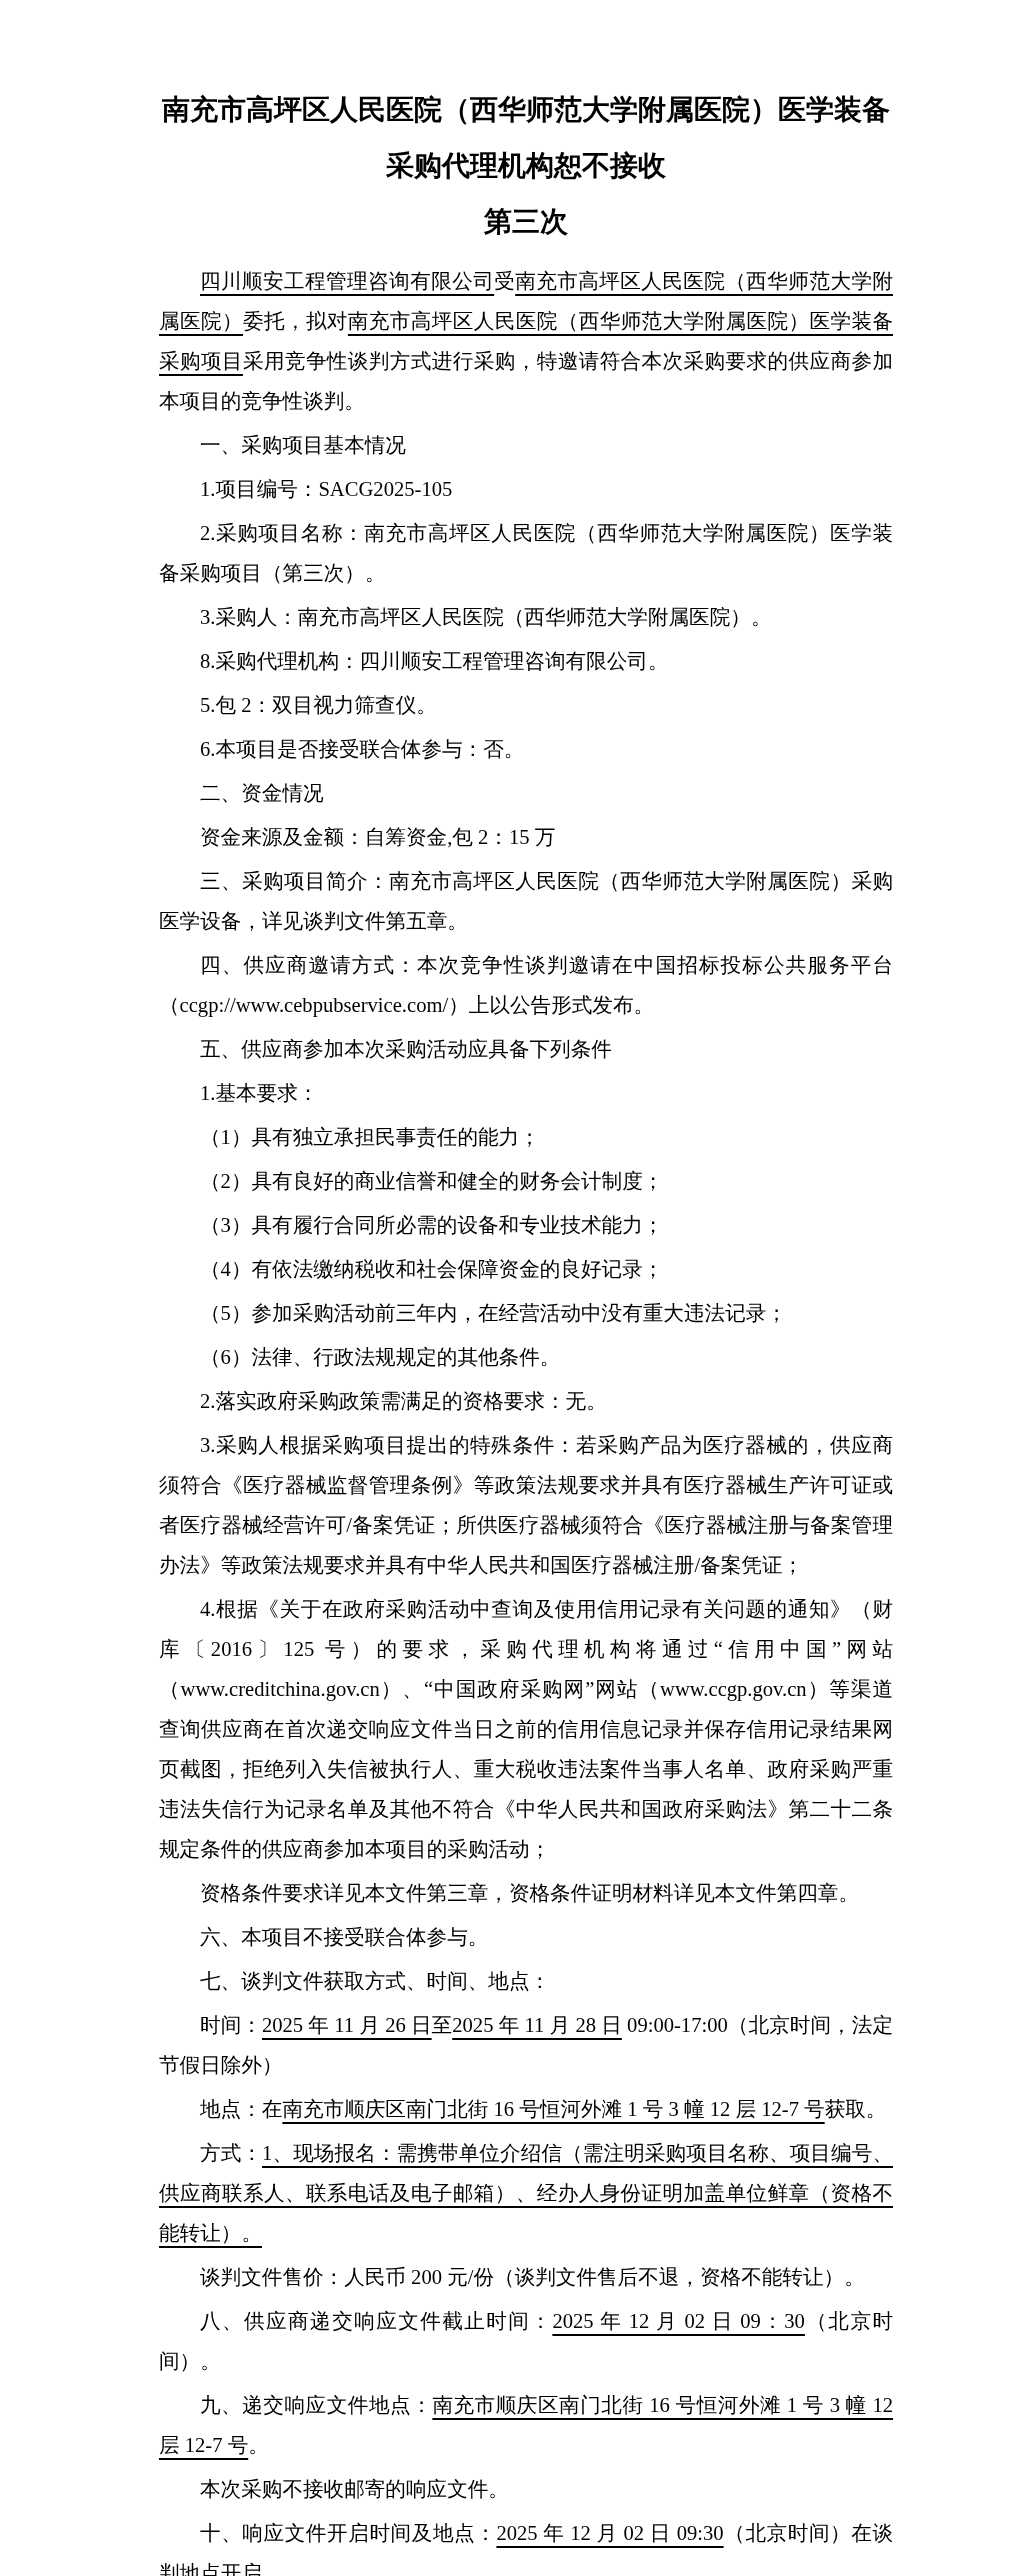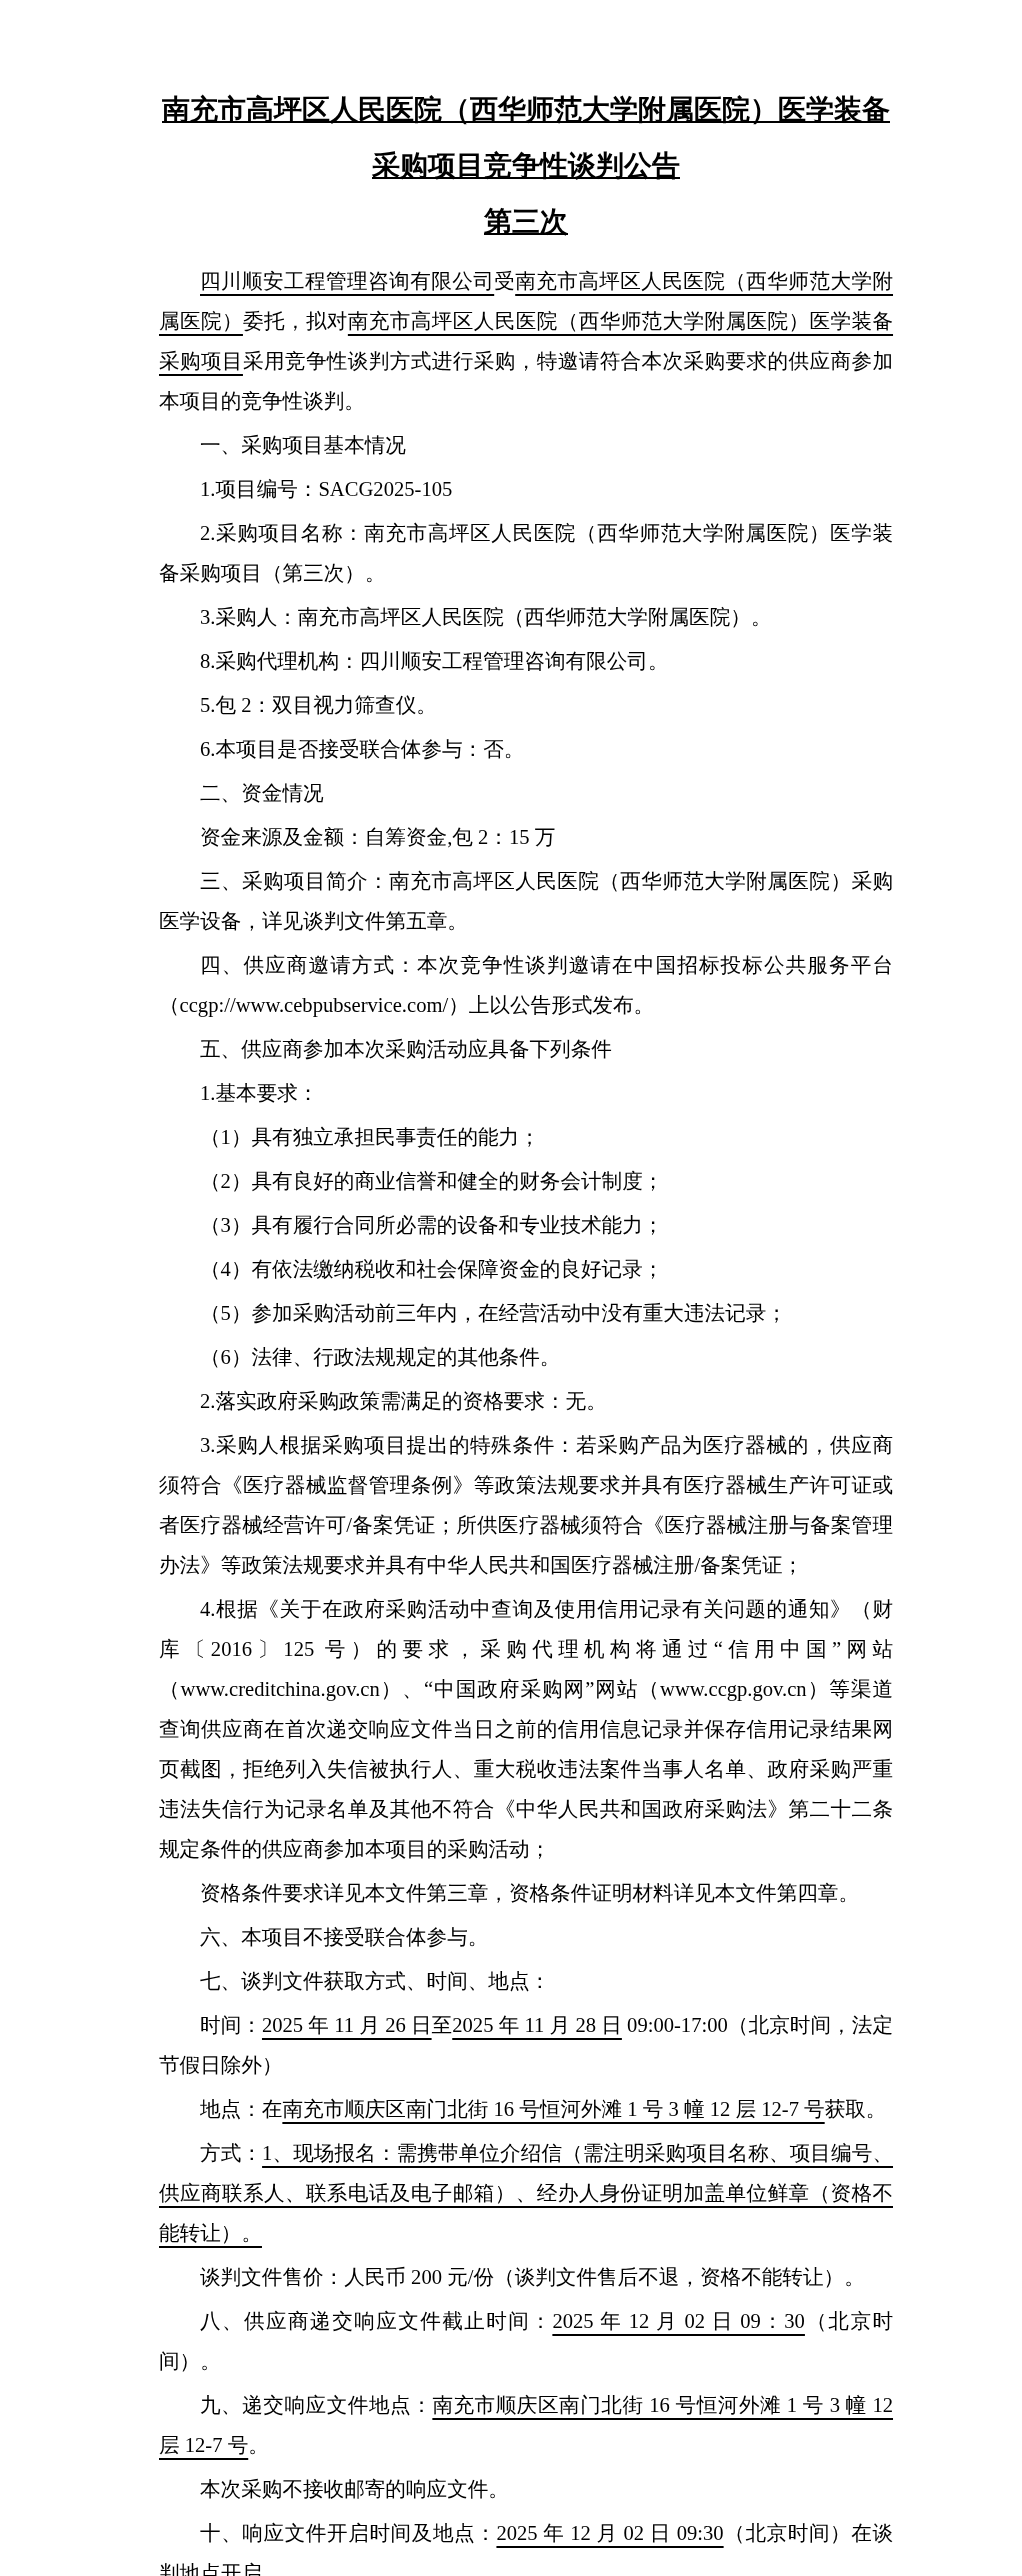--- a/index.html
+++ b/index.html
@@ -17,21 +17,20 @@
     left: 155px;
     top: 0;
     width: 742px;
   }
   .title-block {
     padding-top: 82px;
     text-align: center;
     font-weight: bold;
     font-size: 28px;
     line-height: 56px;
-    text-decoration: underline;
   }
   .doc-body {
     margin-top: 11.3px;
     font-size: 20.6px;
     line-height: 40px;
     text-align: justify;
   }
   .doc-body p {
     margin: 4px;
     padding: 0;
@@ -43,21 +42,21 @@
     text-underline-offset: 6.2px;
   }
 </style>
 </head>
 <body>
 
 <div class="page">
   <div class="doc">
     <div class="title-block">
       <div class="title-line">南充市高坪区人民医院（西华师范大学附属医院）医学装备</div>
-      <div class="title-line">采购项目竞争性谈判公告</div>
+      <div class="title-line">采购代理机构恕不接收</div>
       <div class="title-line">第三次</div>
     </div>
     <div class="doc-body" id="doc-body">
         <p><span class="u">四川顺安工程管理咨询有限公司</span><span>受</span><span class="u">南充市高坪区人民医院（西华师范大学附属医院）</span><span>委托，拟对</span><span class="u">南充市高坪区人民医院（西华师范大学附属医院）医学装备采购项目</span><span>采用竞争性谈判方式进行采购，特邀请符合本次采购要求的供应商参加本项目的竞争性谈判。</span></p>
         <p><span>一、采购项目基本情况</span></p>
         <p><span>1.项目编号：SACG2025-105</span></p>
         <p><span>2.采购项目名称：南充市高坪区人民医院（西华师范大学附属医院）医学装备采购项目（第三次）。</span></p>
         <p><span>3.采购人：南充市高坪区人民医院（西华师范大学附属医院）。</span></p>
         <p><span>8.采购代理机构：四川顺安工程管理咨询有限公司。</span></p>
         <p><span>5.包 2：双目视力筛查仪。</span></p>

